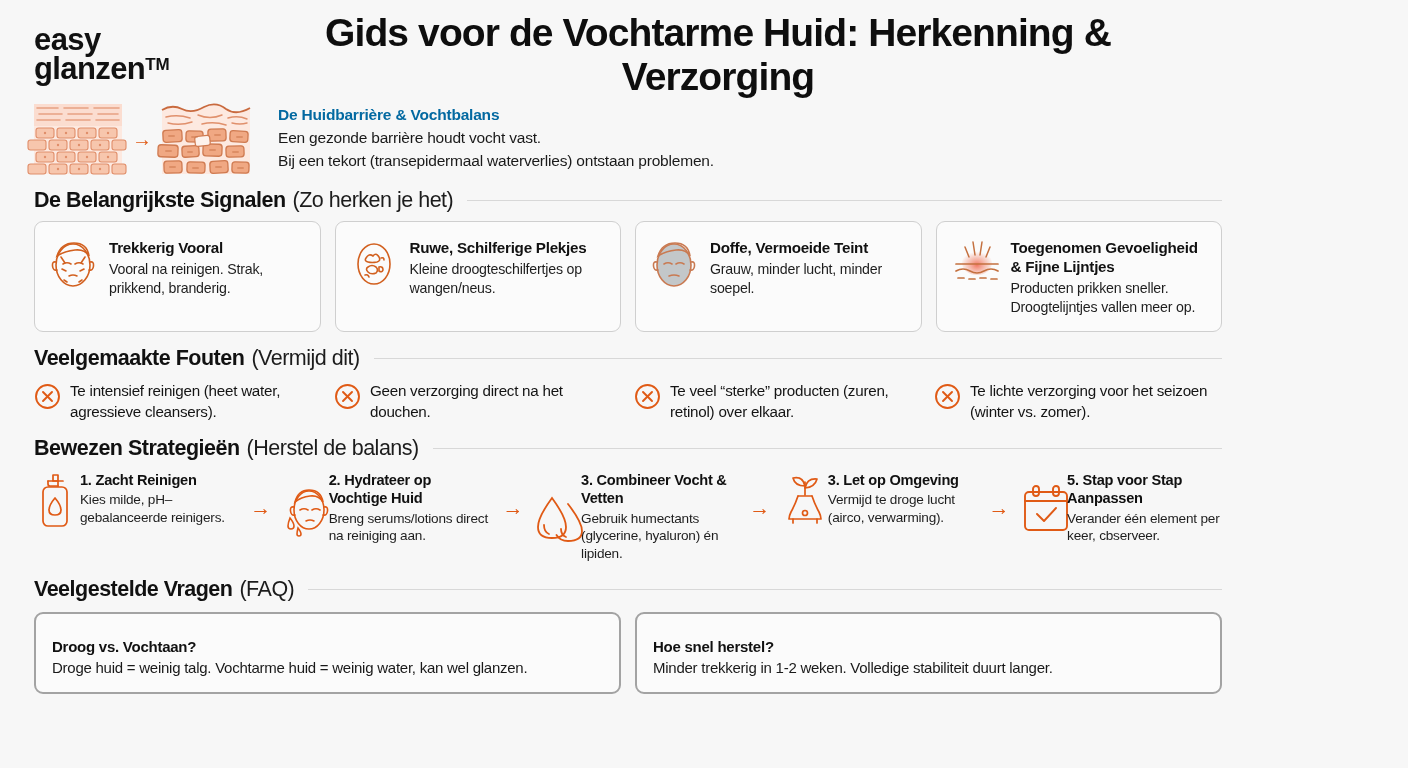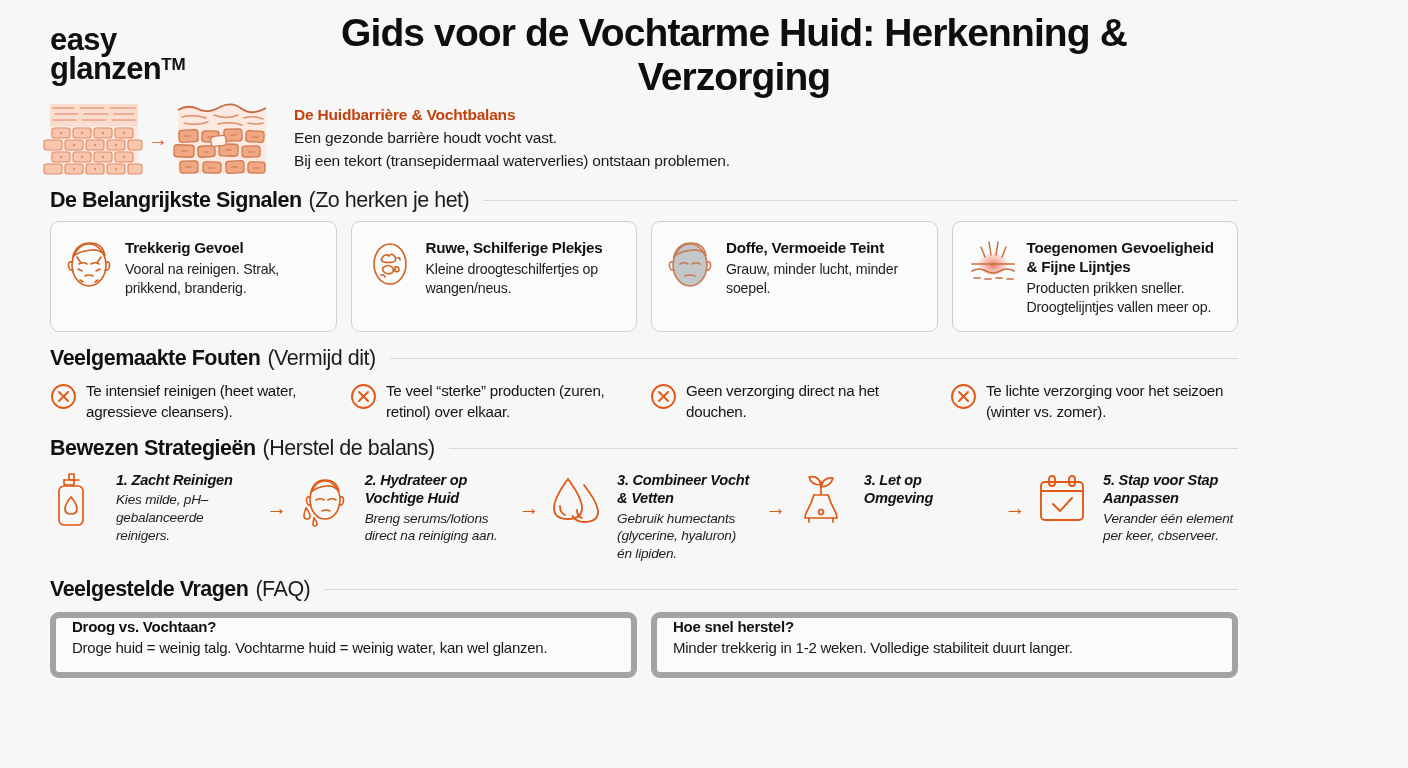--- a/index.html
+++ b/index.html
@@ -8,21 +8,20 @@
     background: #f7f7f7;
     font-family: "Liberation Sans", sans-serif;
     color: #111111;
     overflow: hidden;
   }
   .page {
     position: relative;
     width: 1256px; height: 768px;
     background: #f7f7f7;
     padding: 0 34px;
-    margin-left: 16px;
   }
 
   
   .header {
     display: flex; align-items: center;
     height: 100px;
     padding-top: 10px;
   }
   .logo {
     width: 210px; flex: 0 0 210px;
@@ -49,21 +48,21 @@
   
   .barrier {
     display: flex; align-items: center;
     gap: 14px;
     margin-top: 4px;
   }
   .barrier-graphic { display:flex; align-items:center; gap: 6px; flex: 0 0 auto; }
   .barrier-arrow { color: #e05a15; font-size: 20px; line-height: 1; padding: 0 4px; }
   .barrier-text { margin-left: 14px; }
   .barrier-text .bt-title {
-    font-size: 15.5px; font-weight: bold; color: #c2410c; letter-spacing: -0.2px;
+    font-size: 15.5px; font-weight: bold; color: #0369a1; letter-spacing: -0.2px;
     margin-bottom: 3px;
   }
   .barrier-text .bt-line {
     font-size: 15.5px; color: #1a1a1a; letter-spacing: -0.2px; line-height: 1.45;
   }
 
   
   .sec-head {
     display: flex; align-items: center; gap: 14px;
     margin-top: 14px; margin-bottom: 8px;
@@ -104,21 +103,21 @@
   
   .mistakes { display: flex; gap: 12px; padding-top: 2px; }
   .mis-item { flex: 1 1 0; display: flex; align-items: flex-start; gap: 9px; }
   .mis-icon { flex: 0 0 27px; width: 27px; height: 27px; margin-top: 2px; }
   .mis-text {
     font-size: 15.2px; color: #141414; letter-spacing: -0.25px; line-height: 1.35;
   }
 
   
   .strategies { display: flex; align-items: flex-start; padding-top: 2px; }
-  .strat-step { display: flex; align-items: flex-start; gap: 20px; flex: 0 1 auto; font-style: italic; }
+  .strat-step { display: flex; align-items: center; gap: 0; flex: 0 1 auto; }
   .strat-icon { flex: 0 0 46px; width: 46px; height: 52px; margin-top: 2px; }
   .strat-body { flex: 1 1 auto; }
   .strat-title {
     font-size: 14.6px; font-weight: bold; color: #111; letter-spacing: -0.25px;
     line-height: 1.24; margin-bottom: 2px;
   }
   .strat-desc {
     font-size: 13.6px; color: #1e1e1e; letter-spacing: -0.2px; line-height: 1.3;
   }
   .strat-arrow {
@@ -126,23 +125,23 @@
     padding-top: 26px; line-height: 1;
   }
   .sw1 { width: 218px; } .sw2 { width: 222px; }
   .sw3 { width: 216px; } .sw4 { width: 208px; } .sw5 { width: 214px; }
 
   
   .faq { display: flex; gap: 14px; padding-top: 2px; }
   .faq-card {
     flex: 1 1 0;
     background: #fbfbfb;
-    border: 6px solid #a3a3a3;
+    border: 2px solid #a3a3a3;
     border-radius: 9px;
-    padding: 0 16px 14px 16px;
+    padding: 24px 16px 14px 16px;
     min-height: 62px;
   }
   .faq-q {
     font-size: 15px; font-weight: bold; color: #111; letter-spacing: -0.25px;
     margin-bottom: 3px;
   }
   .faq-a { font-size: 15px; color: #191919; letter-spacing: -0.25px; line-height: 1.35; }
 
   svg { display: block; overflow: visible; }
 </style>
@@ -290,21 +289,21 @@
           <path d="M22 40 Q26 38 30 40"></path>
           <path d="M14 21 L18 27"></path>
             <path d="M38 21 L34 27"></path>
           <path d="M15 33 L19 35"></path>
             <path d="M37 33 L33 35"></path>
           <path d="M17 44 L20 46"></path>
             <path d="M35 44 L32 46"></path>
         </svg>
       </span>
       <div class="sig-body">
-        <div class="sig-title">Trekkerig Gevoel</div>
+        <div class="sig-title">Trekkerig Vooral</div>
         <div class="sig-desc">Vooral na reinigen. Strak, prikkend, branderig.</div>
       </div>
     </div>
 
     <div class="sig-card">
       <span class="sig-icon">
         <svg width="52" height="56" viewBox="0 0 52 56" fill="none" stroke="#d2601f" stroke-width="1.6" stroke-linecap="round">
           <ellipse cx="26" cy="28" rx="16" ry="20"></ellipse>
           <path d="M18 22 Q21 17 25 20 Q28 16 31 21 Q33 25 29 26 Q24 27 20 26 Q16 25 18 22Z"></path>
           <path d="M20 31 Q24 28 28 31 Q31 34 28 37 Q23 39 20 36 Q17 33 20 31Z"></path>
@@ -392,31 +391,31 @@
       <span class="mis-text">Te intensief reinigen (heet water, agressieve cleansers).</span>
     </div>
     <div class="mis-item">
       <span class="mis-icon">
         <svg width="27" height="27" viewBox="0 0 27 27" fill="none" stroke="#e05a15" stroke-width="1.9" stroke-linecap="round">
           <circle cx="13.5" cy="13.5" r="11.5"></circle>
             <line x1="9" y1="9" x2="18" y2="18"></line>
             <line x1="18" y1="9" x2="9" y2="18"></line>
         </svg>
       </span>
-      <span class="mis-text">Te veel “sterke” producten (zuren, retinol) over elkaar.</span>
+      <span class="mis-text">Geen verzorging direct na het douchen.</span>
     </div>
     <div class="mis-item">
       <span class="mis-icon">
         <svg width="27" height="27" viewBox="0 0 27 27" fill="none" stroke="#e05a15" stroke-width="1.9" stroke-linecap="round">
           <circle cx="13.5" cy="13.5" r="11.5"></circle>
             <line x1="9" y1="9" x2="18" y2="18"></line>
             <line x1="18" y1="9" x2="9" y2="18"></line>
         </svg>
       </span>
-      <span class="mis-text">Geen verzorging direct na het douchen.</span>
+      <span class="mis-text">Te veel “sterke” producten (zuren, retinol) over elkaar.</span>
     </div>
     <div class="mis-item">
       <span class="mis-icon">
         <svg width="27" height="27" viewBox="0 0 27 27" fill="none" stroke="#e05a15" stroke-width="1.9" stroke-linecap="round">
           <circle cx="13.5" cy="13.5" r="11.5"></circle>
             <line x1="9" y1="9" x2="18" y2="18"></line>
             <line x1="18" y1="9" x2="9" y2="18"></line>
         </svg>
       </span>
       <span class="mis-text">Te lichte verzorging voor het seizoen (winter vs. zomer).</span>
@@ -497,20 +496,21 @@
           <path d="M23 14 Q33 13 35 5 Q25 4 23 14Z"></path>
           <path d="M16 22 L30 22"></path>
           <path d="M16 22 Q13 31 9 38 Q7 42 7 45 L39 45 Q39 42 37 38 Q33 31 30 22"></path>
           <circle cx="23" cy="39" r="2.5"></circle>
           <path d="M11 45 L11 49"></path>
             <path d="M35 45 L35 49"></path>
         </svg>
       </span>
       <div class="strat-body">
         <div class="strat-title">3. Let op Omgeving</div>
+        <div class="strat-desc">Vermijd te droge lucht (airco, verwarming).</div>
       </div>
     </div>
 
     <div class="strat-arrow">→</div>
 
     <div class="strat-step sw5">
       <span class="strat-icon">
         <svg width="50" height="52" viewBox="0 0 50 52" fill="none" stroke="#e05a15" stroke-width="1.9" stroke-linecap="round" stroke-linejoin="round">
           <rect x="4" y="9" width="42" height="38" rx="4"></rect>
           <rect x="12" y="3" width="6" height="10" rx="3"></rect>

